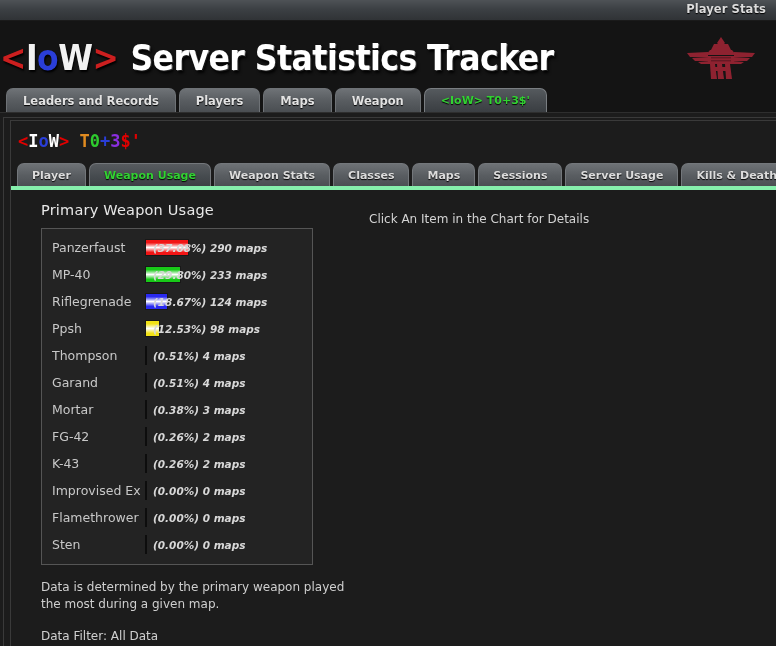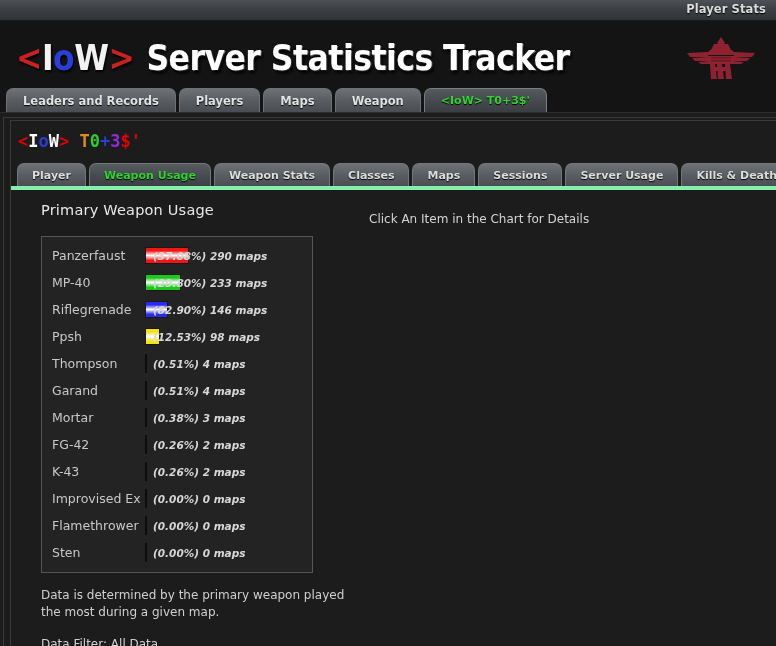--- a/index.html
+++ b/index.html
@@ -33,21 +33,21 @@
 
   
   .masthead {
     height: 65px;
     width: 100%;
     background: #141414;
     position: relative;
   }
   .brand {
     position: absolute;
-    left: 16px;
+    left: 0;
     top: 20px;
     font-family: "DejaVu Sans", sans-serif;
     font-size: 35px;
     font-weight: bold;
     font-stretch: condensed;
     letter-spacing: -0.5px;
     white-space: nowrap;
     line-height: 1;
   }
   .brand .tag-b { color: #cc1f1f; text-shadow: 1px 2px 2px #000; }
@@ -170,21 +170,21 @@
   .content {
     display: flex;
     padding: 0;
   }
   .left-panel { width: 348px; padding: 12px 0 0 30px; }
   .right-panel { flex: 1; padding: 22px 0 0 10px; }
 
   .panel-title {
     font-size: 14.5px;
     color: #e8e8e8;
-    margin-bottom: 18px;
+    margin-bottom: 10px;
     letter-spacing: .2px;
   }
   .hint-text {
     font-size: 12px;
     color: #d4d4d4;
   }
 
   .chart-box {
     width: 272px;
     border: 1px solid #555;
@@ -344,21 +344,21 @@
                 <div class="bar-wrap">
                   <div class="bar" style="width: 36px; background: linear-gradient(rgb(24, 201, 24) 0%, rgb(24, 201, 24) 18%, rgb(255, 255, 255) 50%, rgb(24, 201, 24) 82%, rgb(24, 201, 24) 100%);"></div>
                 </div>
                 <div class="chart-value">(29.80%) 233 maps</div>
               </div>
               <div class="chart-row">
                 <div class="chart-label">Riflegrenade</div>
                 <div class="bar-wrap">
                   <div class="bar" style="width: 23px; background: linear-gradient(rgb(42, 42, 240) 0%, rgb(42, 42, 240) 18%, rgb(255, 255, 255) 50%, rgb(42, 42, 240) 82%, rgb(42, 42, 240) 100%);"></div>
                 </div>
-                <div class="chart-value">(82.90%) 146 maps</div>
+                <div class="chart-value">(18.67%) 124 maps</div>
               </div>
               <div class="chart-row">
                 <div class="chart-label">Ppsh</div>
                 <div class="bar-wrap">
                   <div class="bar" style="width: 15px; background: linear-gradient(rgb(242, 226, 21) 0%, rgb(242, 226, 21) 18%, rgb(255, 255, 255) 50%, rgb(242, 226, 21) 82%, rgb(242, 226, 21) 100%);"></div>
                 </div>
                 <div class="chart-value">(12.53%) 98 maps</div>
               </div>
               <div class="chart-row">
                 <div class="chart-label">Thompson</div>

